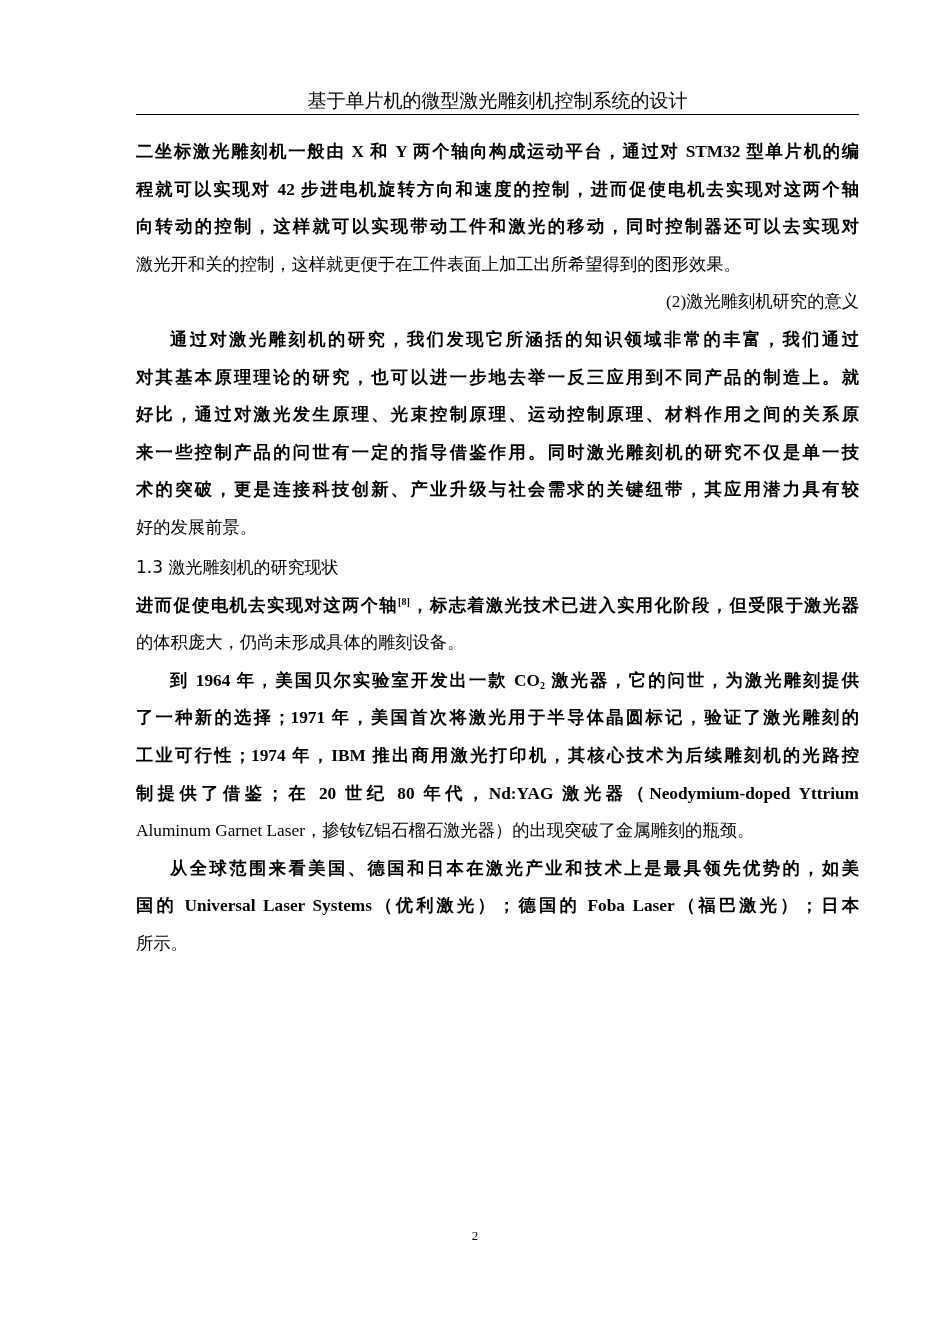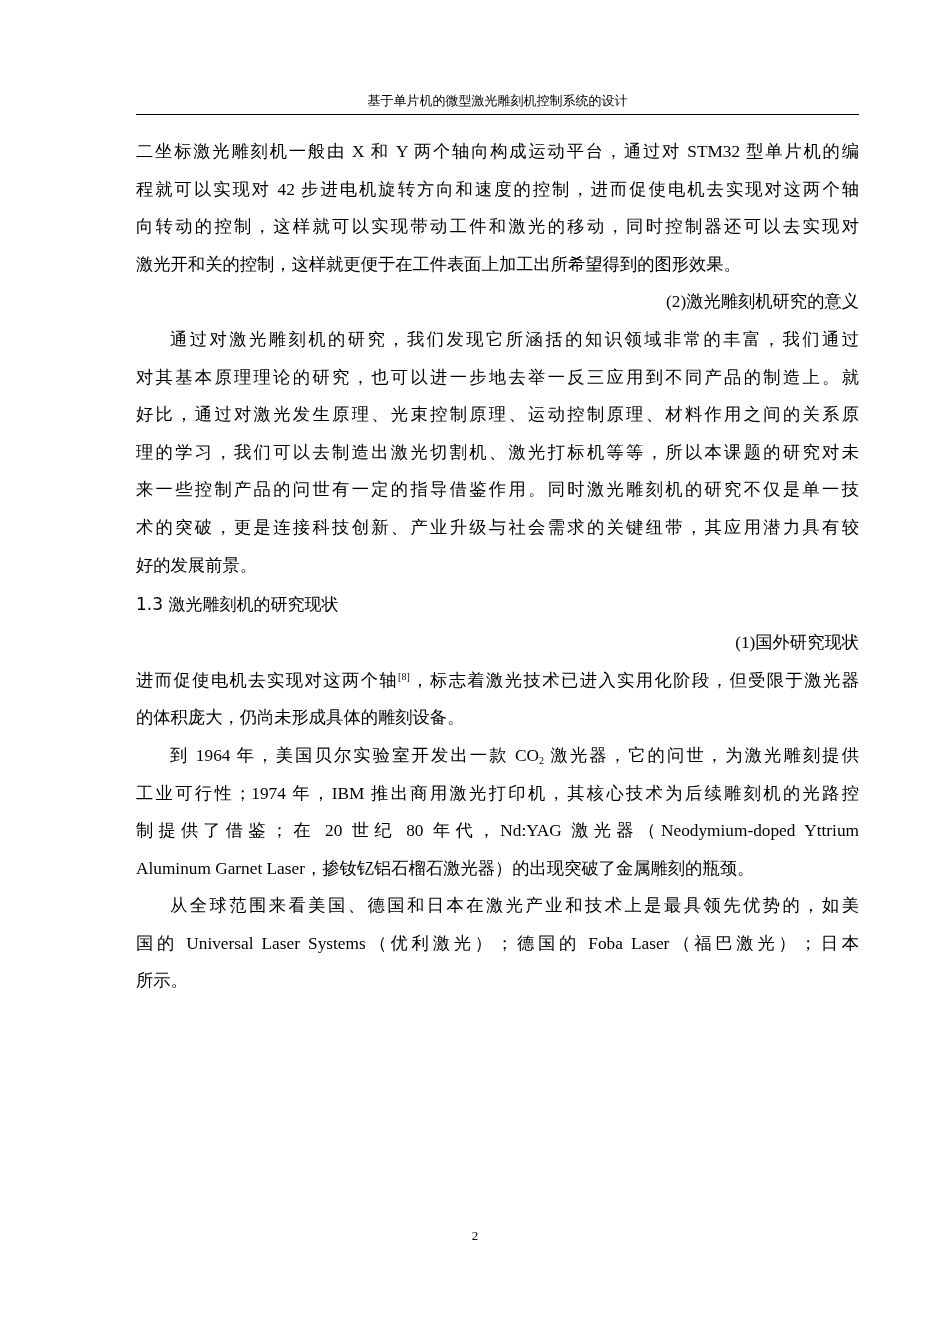--- a/index.html
+++ b/index.html
@@ -1,24 +1,24 @@
 <!DOCTYPE html>
 <html><head>
 <meta charset="utf-8">
 <style>
   html, body { margin: 0; padding: 0; background: #ffffff; }
   body { width: 950px; height: 1344px; position: relative; overflow: hidden;
          font-family: "Liberation Serif", "DejaVu Serif", serif; color: #000; }
   .header { position: absolute; left: 136px; top: 90px; width: 723px; text-align: center;
-            font-size: 13px; line-height: 22px; }
+            font-size: 19px; line-height: 22px; }
   .header-rule { position: absolute; left: 136px; top: 114px; width: 723px; height: 0;
                  border-top: 1.3px solid #000; }
   .body { position: absolute; left: 136px; top: 133px; width: 723px; font-size: 17.3px; }
   .line { height: 37.6px; line-height: 37.6px; white-space: nowrap; }
-  .justify { text-align: justify; text-align-last: justify; }
+  .justify { text-align: justify; text-align-last: justify; font-weight: bold; }
   .indent { padding-left: 34px; text-align: right; }
   .heading { font-family: "DejaVu Sans", "Liberation Sans", sans-serif; font-size: 17px;
              height: 40px; line-height: 40px; }
   sup { font-size: 10px; vertical-align: 6px; line-height: 0; }
   sub { font-size: 10px; vertical-align: -3px; line-height: 0; }
   .pagenum { position: absolute; left: 0; width: 950px; top: 1228px; text-align: center;
              font-size: 13px; }
 </style>
 </head>
 <body>
@@ -33,37 +33,36 @@
     <div class="line justify">向转动的控制，这样就可以实现带动工件和激光的移动，同时控制器还可以去实现对</div>
     <div class="line">激光开和关的控制，这样就更便于在工件表面上加工出所希望得到的图形效果。</div>
   </div>
 
   <div class="line indent">(2)激光雕刻机研究的意义</div>
 
   <div>
     <div class="line justify indent">通过对激光雕刻机的研究，我们发现它所涵括的知识领域非常的丰富，我们通过</div>
     <div class="line justify">对其基本原理理论的研究，也可以进一步地去举一反三应用到不同产品的制造上。就</div>
     <div class="line justify">好比，通过对激光发生原理、光束控制原理、运动控制原理、材料作用之间的关系原</div>
-    <div class="line justify">理的学习，我们可以去制造出激光切割机、激光打标机等等，所以本课题的研究对未</div>
     <div class="line justify">来一些控制产品的问世有一定的指导借鉴作用。同时激光雕刻机的研究不仅是单一技</div>
     <div class="line justify">术的突破，更是连接科技创新、产业升级与社会需求的关键纽带，其应用潜力具有较</div>
     <div class="line">好的发展前景。</div>
   </div>
 
   <div class="heading">1.3 激光雕刻机的研究现状</div>
 
-  <div class="line indent">(1)国外研究现状</div>
 
   <div>
     <div class="line justify"><span>进而促使电机去实现对这两个轴</span><sup>[8]</sup><span>，标志着激光技术已进入实用化阶段，但受限于激光器</span></div>
     <div class="line">的体积庞大，仍尚未形成具体的雕刻设备。</div>
   </div>
 
   <div>
     <div class="line justify indent"><span>到 1964 年，美国贝尔实验室开发出一款 CO</span><sub>2</sub><span> 激光器，它的问世，为激光雕刻提供</span></div>
+    <div class="line justify">了一种新的选择；1971 年，美国首次将激光用于半导体晶圆标记，验证了激光雕刻的</div>
     <div class="line justify">工业可行性；1974 年，IBM 推出商用激光打印机，其核心技术为后续雕刻机的光路控</div>
     <div class="line justify">制提供了借鉴；在 20 世纪 80 年代，Nd:YAG 激光器（Neodymium-doped Yttrium</div>
     <div class="line">Aluminum Garnet Laser，掺钕钇铝石榴石激光器）的出现突破了金属雕刻的瓶颈。</div>
   </div>
 
   <div>
     <div class="line justify indent">从全球范围来看美国、德国和日本在激光产业和技术上是最具领先优势的，如美</div>
     <div class="line justify">国的 Universal Laser Systems（优利激光）；德国的 Foba Laser（福巴激光）；日本</div>
     <div class="line">所示。</div>
   </div>

